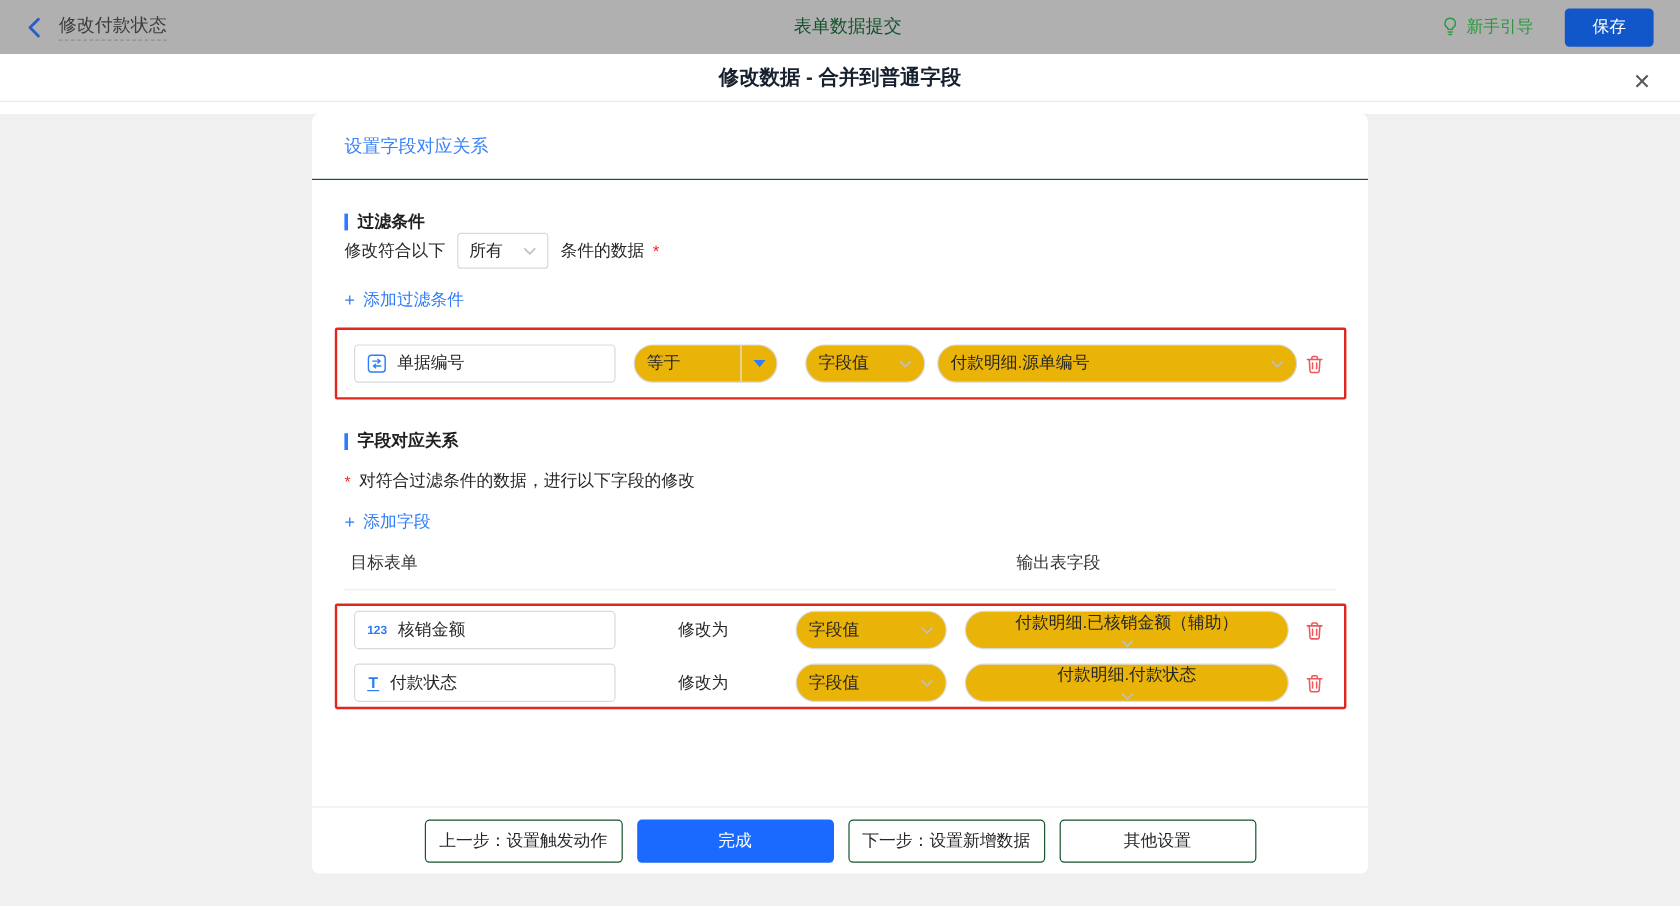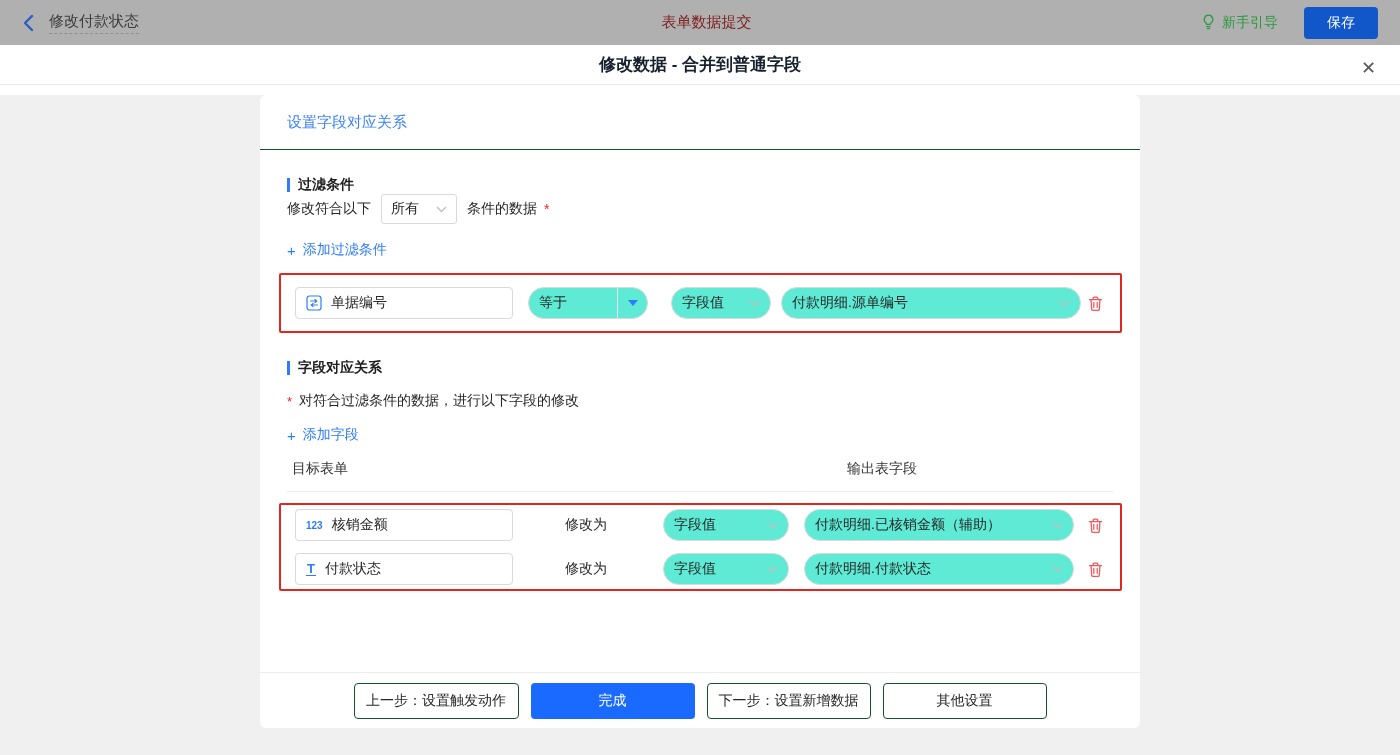--- a/index.html
+++ b/index.html
@@ -7,21 +7,21 @@
     font-family:"Liberation Sans","DejaVu Sans",sans-serif; }
 
   
   .topbar { height:45px; background:#b0b0b0; display:flex; align-items:center;
     padding:0 22px; position:relative; }
   .topbar-left { display:flex; align-items:center; gap:13px; }
   .back-icon { display:flex; align-items:center; cursor:pointer; }
   .flow-title { font-size:15px; color:#3c3c3c; padding-bottom:2px;
     border-bottom:1px dashed #8f8f8f; }
   .topbar-center { position:absolute; left:13px; right:0; text-align:center;
-    font-size:15px; color:#7f1d1d; pointer-events:none; }
+    font-size:15px; color:#14532d; pointer-events:none; }
   .topbar-right { margin-left:auto; display:flex; align-items:center; gap:26px; z-index:1; }
   .guide { display:flex; align-items:center; gap:6px; color:#2b9a3e; font-size:14px; cursor:pointer; }
   .save-btn { background:#1157c9; color:#fff; font-size:14px; border:none;
     padding:7px 23px; border-radius:4px; cursor:pointer; }
 
   
   .modal-head { height:40px; background:#fff; border-bottom:1px solid #eaeaea;
     display:flex; align-items:center; justify-content:center; position:relative; }
   .modal-title { font-size:17px; font-weight:bold; color:#17202e; }
   .modal-close { position:absolute; right:24px; top:14px; font-size:18px; color:#595959;
@@ -56,21 +56,21 @@
   .map-row { display:flex; align-items:center; }
 
   .field-box { width:218px; height:32px; border:1px solid #d9d9d9; border-radius:4px;
     background:#fff; display:flex; align-items:center; padding:0 10px; gap:9px;
     font-size:14px; color:#262626; }
   .f-icon { color:#2d7cf9; display:flex; align-items:center; flex:none; }
   .icon-123 { font-size:10px; letter-spacing:0; font-weight:bold; }
   .icon-T { font-size:13px; font-weight:bold; border-bottom:1px solid #2d7cf9;
     line-height:13px; padding:0 1px; }
 
-  .select { height:32px; border:1px solid #d9d9d9; border-radius:16px; background:#5eead4;
+  .select { height:32px; border:1px solid #d9d9d9; border-radius:16px; background:#eab308;
     display:flex; align-items:center; padding:0 10px; font-size:14px; color:#262626;
     cursor:pointer; }
   .select .lbl { flex:1; white-space:nowrap; overflow:hidden; }
   .op-select { width:120px; margin-left:15px; padding:0; }
   .op-select .lbl { padding-left:10px; }
   .op-arrow-zone { width:30px; align-self:stretch; border-left:1px solid #e8e8e8;
     display:flex; align-items:center; justify-content:center; }
   .tri-down { width:0; height:0; border-left:5px solid transparent;
     border-right:5px solid transparent; border-top:6px solid #2d7cf9; }
   .vt-select { width:100px; margin-left:23px; }
@@ -80,21 +80,21 @@
 
   .hint-line { margin-top:15px; font-size:14px; color:#262626; display:flex; align-items:center; }
   .hint-line .req2 { color:#f5222d; margin-right:7px; font-size:13px; }
 
   .map-header { margin-top:16px; position:relative; border-bottom:1px solid #ececec;
     padding:0 0 13px 5px; font-size:14px; color:#333; }
   .col-output { position:absolute; left:560px; top:0; }
 
   .map-label { width:44px; margin-left:52px; font-size:14px; color:#262626; flex:none; }
   .vt2-select { width:126px; margin-left:54px; }
-  .out2-select { width:270px; margin-left:15px; }
+  .out2-select { width:270px; margin-left:15px;flex-direction:column; }
 
   .card-footer { height:56px; border-top:1px solid #ececec; display:flex;
     align-items:center; justify-content:center; gap:12px; }
   .btn { height:36px; border-radius:4px; font-size:14px; cursor:pointer;
     background:#fff; border:1px solid #14532d; color:#262626; }
   .btn-prev { width:165px; }
   .btn-done { width:164px; background:#1a6aff; border:none; color:#fff; }
   .btn-next { width:164px; }
   .btn-other { width:164px; }
 </style>

